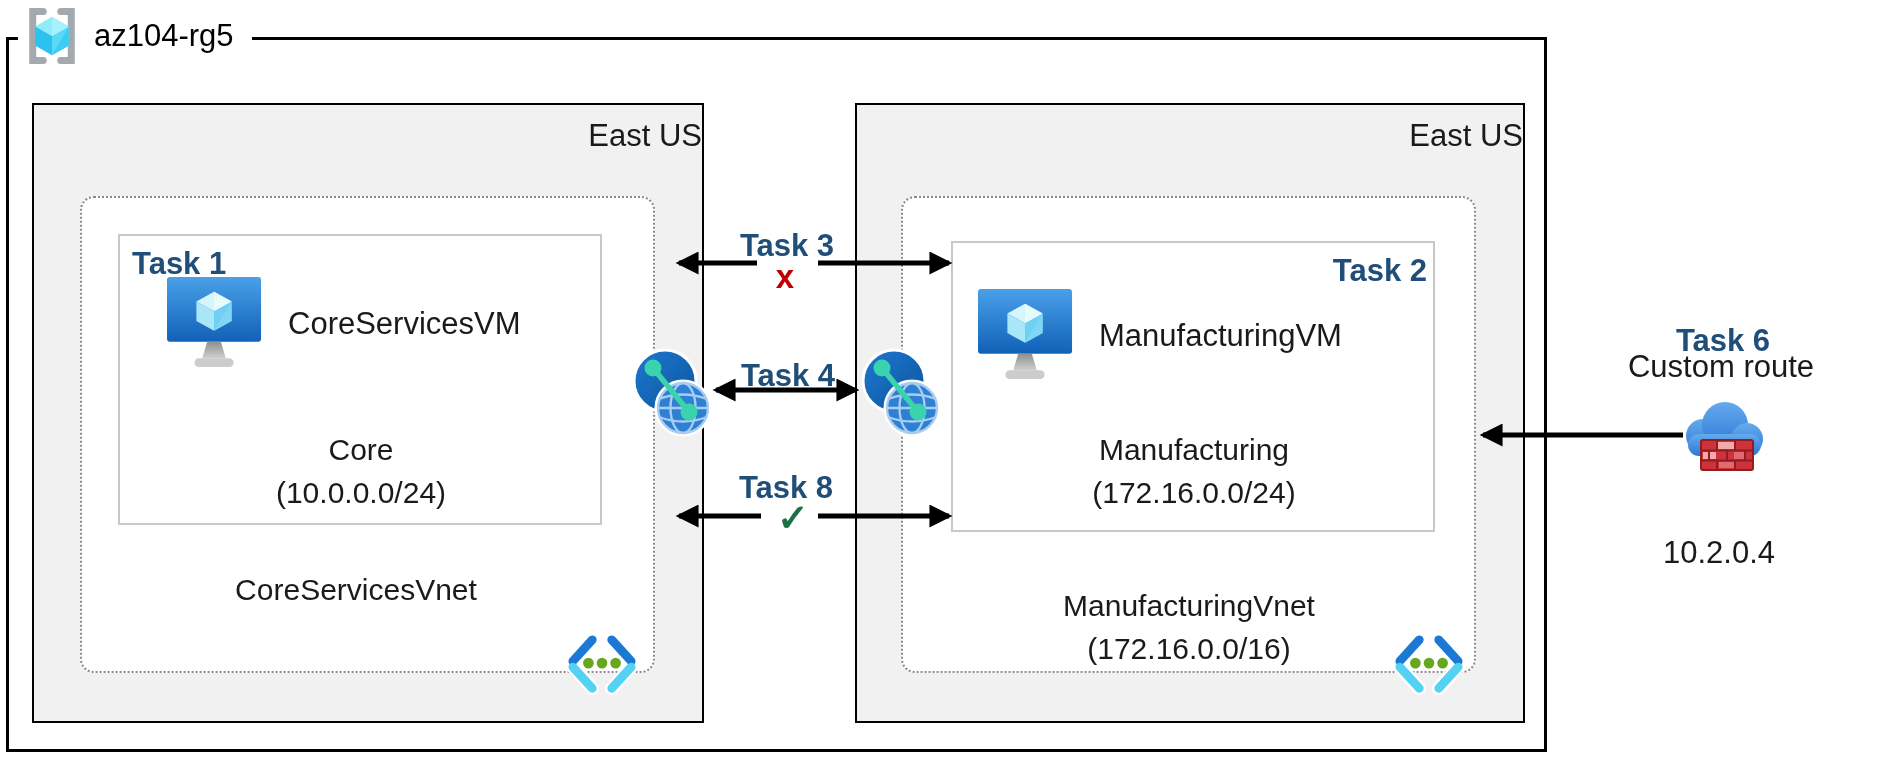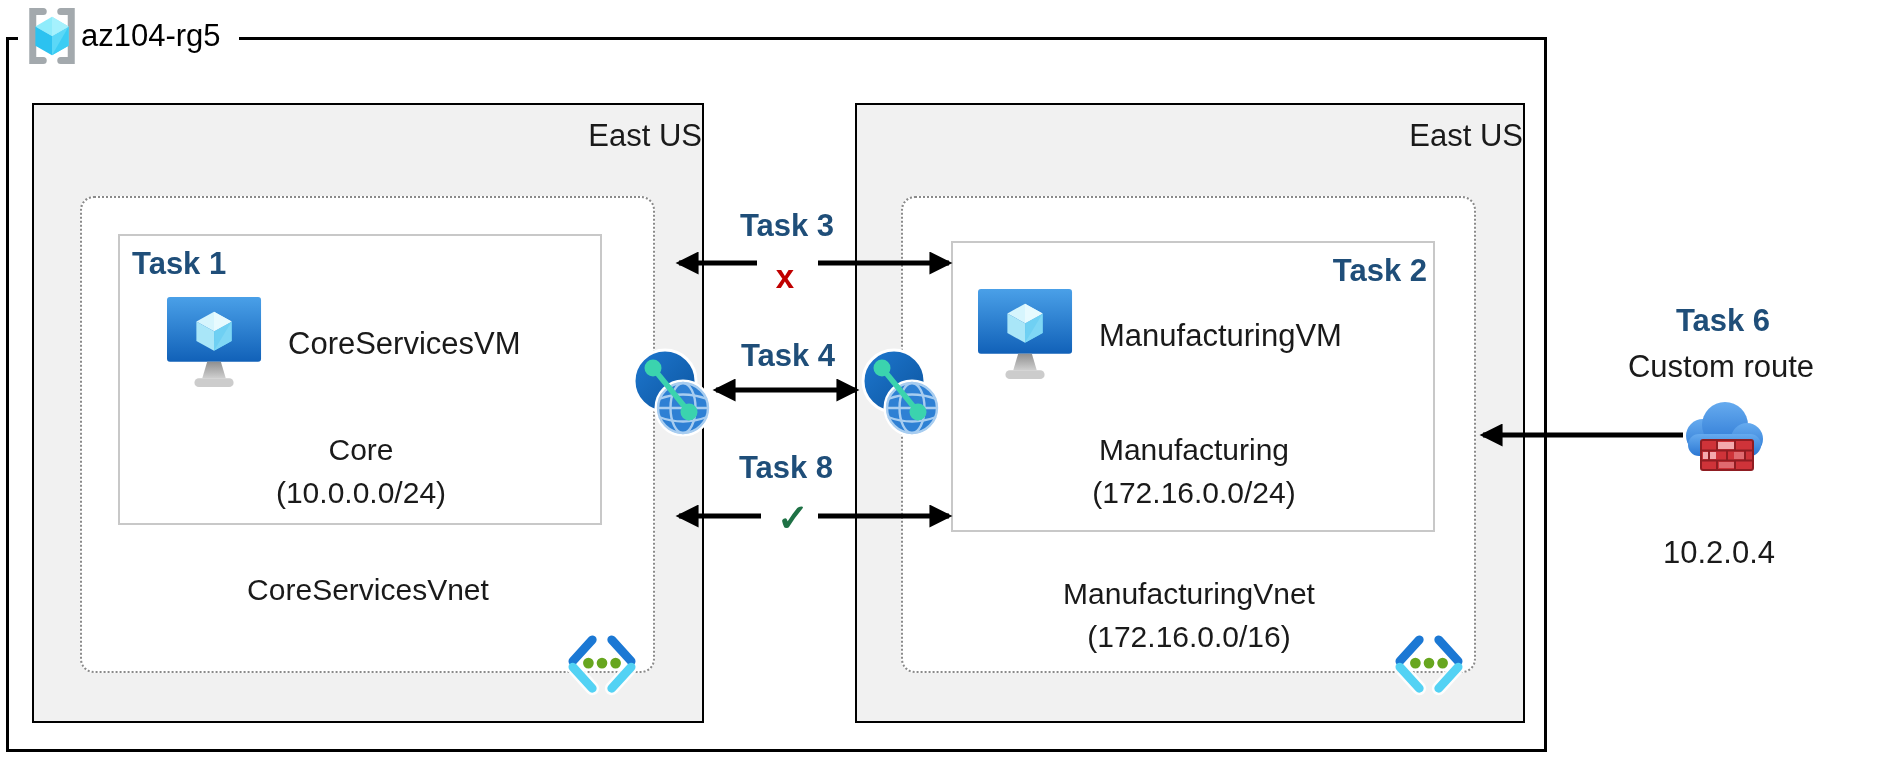--- a/index.html
+++ b/index.html
@@ -3,40 +3,40 @@
 <meta charset="utf-8">
 <style>
   html,body{margin:0;padding:0;background:#ffffff;}
   .canvas{
     position:relative;width:1902px;height:759px;background:#ffffff;
     font-family:"Liberation Sans", sans-serif;color:#1a1a1a;overflow:hidden;
   }
   .abs{position:absolute;}
   
   .rg-box{left:6px;top:37px;width:1541px;height:715px;border:3px solid #000;box-sizing:border-box;background:#fff;}
-  .rg-label{left:18px;top:0;height:72px;background:#fff;display:flex;align-items:center;gap:1px;padding:0 18px 0 6px;z-index:8;justify-content:space-between;}
+  .rg-label{left:18px;top:0;height:72px;background:#fff;display:flex;align-items:center;gap:14px;padding:0 18px 0 6px;z-index:8;justify-content:space-between;}
   .rg-label .txt{font-size:31px;color:#000;}
   
   .region{border:2px solid #000;box-sizing:border-box;background:#f1f1f1;z-index:1;}
   .region-left{left:32px;top:103px;width:672px;height:620px;}
   .region-right{left:855px;top:103px;width:670px;height:620px;}
   .region-title{top:118px;font-size:31px;text-align:right;z-index:2;}
   
   .vnet{border:2px dotted #8a8a8a;border-radius:14px;box-sizing:border-box;background:#fff;z-index:2;}
   .vnet-left{left:80px;top:196px;width:575px;height:477px;}
   .vnet-right{left:901px;top:196px;width:575px;height:477px;}
   
   .subnet{border:2px solid #c8c8c8;box-sizing:border-box;background:#fff;z-index:3;}
   .subnet-left{left:118px;top:234px;width:484px;height:291px;}
   .subnet-right{left:951px;top:241px;width:484px;height:291px;}
   .task-label{font-size:31px;font-weight:bold;color:#1F4E79;z-index:7;}
   .vm-row{display:flex;align-items:center;gap:24px;z-index:6;}
   .vm-name{font-size:31px;white-space:nowrap;}
   .two-line{text-align:center;font-size:30px;line-height:43px;z-index:4;}
-  .conn-label{font-size:31px;font-weight:bold;color:#1F4E79;transform:translateX(-50%);z-index:7;white-space:nowrap;}
+  .conn-label{font-size:31px;font-weight:bold;color:#1F4E79;transform:translateX(-50%);z-index:7;white-space:nowrap;margin-top:20px;}
   .plain-label{font-size:31px;transform:translateX(-50%);z-index:7;white-space:nowrap;}
   .deny-symbol{font-size:33px;font-weight:bold;color:#C00000;transform:translateX(-50%);z-index:7;}
   .allow-symbol{font-size:38px;font-weight:bold;color:#1E7145;transform:translateX(-50%);z-index:7;}
   .icon{z-index:6;}
   svg{display:block;}
 </style>
 </head>
 <body>
 
 <div class="canvas">
@@ -78,41 +78,41 @@
     </span>
     <span class="txt">az104-rg5</span>
   </div>
 
   <div class="abs region region-left"></div>
   <div class="abs region-title" style="left:34px;width:668px;">East US</div>
   <div class="abs vnet vnet-left"></div>
   <div class="abs subnet subnet-left"></div>
   <div class="abs task-label" style="left:132px;top:246px;">Task 1</div>
 
-  <div class="abs vm-row" style="left:166px;top:296px;height:96px;align-items:center;">
+  <div class="abs vm-row" style="left:166px;top:276px;height:96px;align-items:center;">
     <span class="icon">
       <svg width="98" height="96" viewBox="0 0 100 98">
         <rect x="1" y="1" width="96" height="66" rx="3" fill="url(#monGrad)"></rect>
         <polygon points="49,16 67,26 49,36 31,26" fill="#d6f5fd"></polygon>
         <polygon points="31,26 49,36 49,56 31,46" fill="#a9e6f8"></polygon>
         <polygon points="67,26 67,46 49,56 49,36" fill="#6fd0f3"></polygon>
         <polygon points="49,16 67,26 49,36" fill="#e7fafe"></polygon>
         <polygon points="67,26 67,46 49,56" fill="#7fd7f5"></polygon>
         <polygon points="42,67 56,67 61,84 37,84" fill="url(#standGrad)"></polygon>
         <rect x="29" y="84" width="40" height="9" rx="4.5" fill="#cccccc"></rect>
       </svg>
     </span>
     <span class="vm-name">CoreServicesVM</span>
   </div>
 
   <div class="abs two-line" style="left:120px;top:428px;width:482px;">
     <div>Core</div>
     <div>(10.0.0.0/24)</div>
   </div>
-  <div class="abs two-line" style="left:82px;top:568px;width:572px;">
+  <div class="abs two-line" style="left:70px;top:568px;width:572px;">
     <div>CoreServicesVnet</div>
   </div>
 
   <div class="abs region region-right"></div>
   <div class="abs region-title" style="left:857px;width:666px;">East US</div>
   <div class="abs vnet vnet-right"></div>
   <div class="abs subnet subnet-right"></div>
   <div class="abs task-label" style="left:1427px;top:253px;transform:translateX(-100%);">Task 2</div>
 
   <div class="abs vm-row" style="left:977px;top:288px;height:96px;">
@@ -128,21 +128,21 @@
         <rect x="29" y="84" width="40" height="9" rx="4.5" fill="#cccccc"></rect>
       </svg>
     </span>
     <span class="vm-name">ManufacturingVM</span>
   </div>
 
   <div class="abs two-line" style="left:953px;top:428px;width:482px;">
     <div>Manufacturing</div>
     <div>(172.16.0.0/24)</div>
   </div>
-  <div class="abs two-line" style="left:903px;top:572px;width:572px;">
+  <div class="abs two-line" style="left:903px;top:584px;width:572px;">
     <div>ManufacturingVnet</div>
     <div>(172.16.0.0/16)</div>
   </div>
 
   <div class="abs icon" style="left:563px;top:633px;">
     <svg width="78" height="68" viewBox="0 0 80 70">
       <g stroke="#ffffff" stroke-width="14" stroke-linecap="round" fill="none" opacity="0.9">
         <path d="M30 7 L10 29"></path>
           <path d="M10 35 L30 57"></path>
         <path d="M50 7 L70 29"></path>

